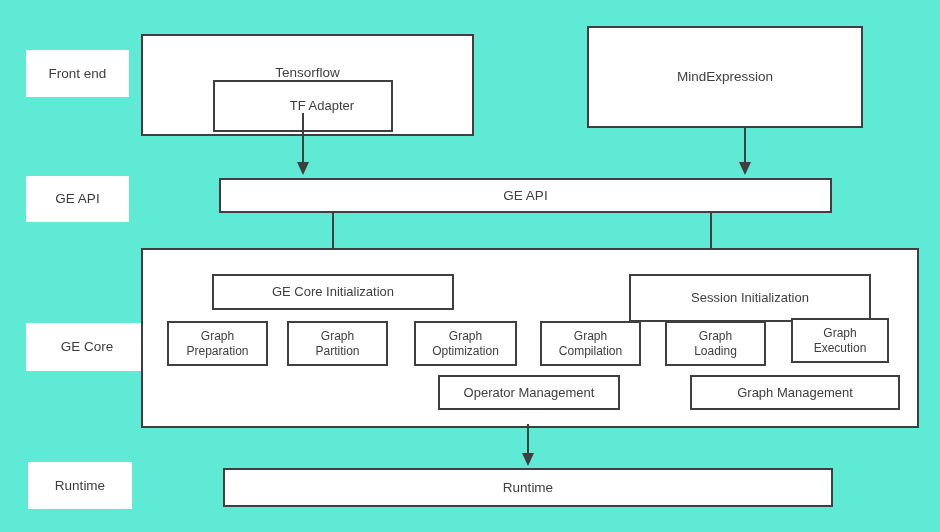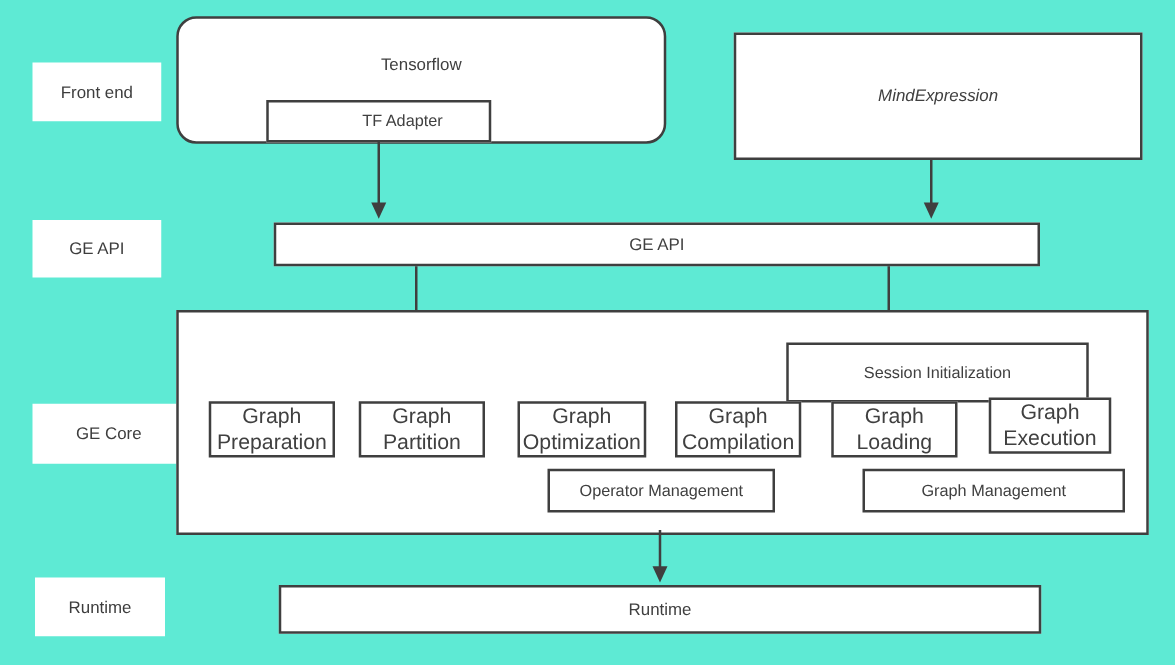--- a/index.html
+++ b/index.html
@@ -53,21 +53,21 @@
   .bar {
     border: 2px solid #3f3f3f;
     font-size: 13.5px;
   }
   .inner {
     border: 2px solid #3f3f3f;
     font-size: 13px;
   }
   .unit {
     border: 2px solid #3f3f3f;
-    font-size: 17px;
+    font-size: 12px;
   }
   .mgmt {
     border: 2px solid #3f3f3f;
     font-size: 13px;
   }
   .arrow-line {
     position: absolute;
     background: #3f3f3f;
     width: 2px;
   }
@@ -94,29 +94,29 @@
   </div>
 
   <div class="box layer-label" style="left:26px; top:323px; width:122px; height:48px;">
     <span>GE Core</span>
   </div>
 
   <div class="box layer-label" style="left:28px; top:462px; width:104px; height:47px;">
     <span>Runtime</span>
   </div>
 
-  <div class="box outer-box" style="left:141px; top:13px; width:392px; height:102px;border-radius:16px;">
+  <div class="box outer-box" style="left:141px; top:34px; width:333px; height:102px;">
     <span class="caption">Tensorflow</span>
   </div>
 
-  <div class="box inner" style="left:213px; top:80px; width:180px; height:34px;padding-left:38px;">
+  <div class="box inner" style="left:213px; top:80px; width:180px; height:52px;padding-left:38px;">
     <span>TF Adapter</span>
   </div>
 
-  <div class="box me-box" style="left:587px; top:26px; width:327px; height:102px;font-style:italic;">
+  <div class="box me-box" style="left:587px; top:26px; width:276px; height:102px;">
     <span>MindExpression</span>
   </div>
 
   <div class="arrow-line" style="left:302px; top:113px; height:51px;"></div>
   <div class="arrow-head" style="left:297px; top:162px;"></div>
 
   <div class="arrow-line" style="left:744px; top:128px; height:36px;"></div>
   <div class="arrow-head" style="left:739px; top:162px;"></div>
 
   <div class="box bar" style="left:219px; top:178px; width:613px; height:35px;">
@@ -124,20 +124,23 @@
   </div>
 
   <div class="arrow-line" style="left:332px; top:213px; height:47px;"></div>
   <div class="arrow-head" style="left:327px; top:258px;"></div>
 
   <div class="arrow-line" style="left:710px; top:213px; height:47px;"></div>
   <div class="arrow-head" style="left:705px; top:258px;"></div>
 
   <div class="container-box" style="position:absolute; left:141px; top:248px; width:774px; height:176px;"></div>
 
+  <div class="box inner" style="left:212px; top:274px; width:242px; height:36px;">
+    <span>GE Core Initialization</span>
+  </div>
 
   <div class="box inner" style="left:589px; top:274px; width:242px; height:48px;margin-left:40px;">
     <span>Session Initialization</span>
   </div>
 
   <div class="box unit" style="left:167px; top:321px; width:101px; height:45px;">
     <span>Graph
 Preparation</span>
   </div>
 

